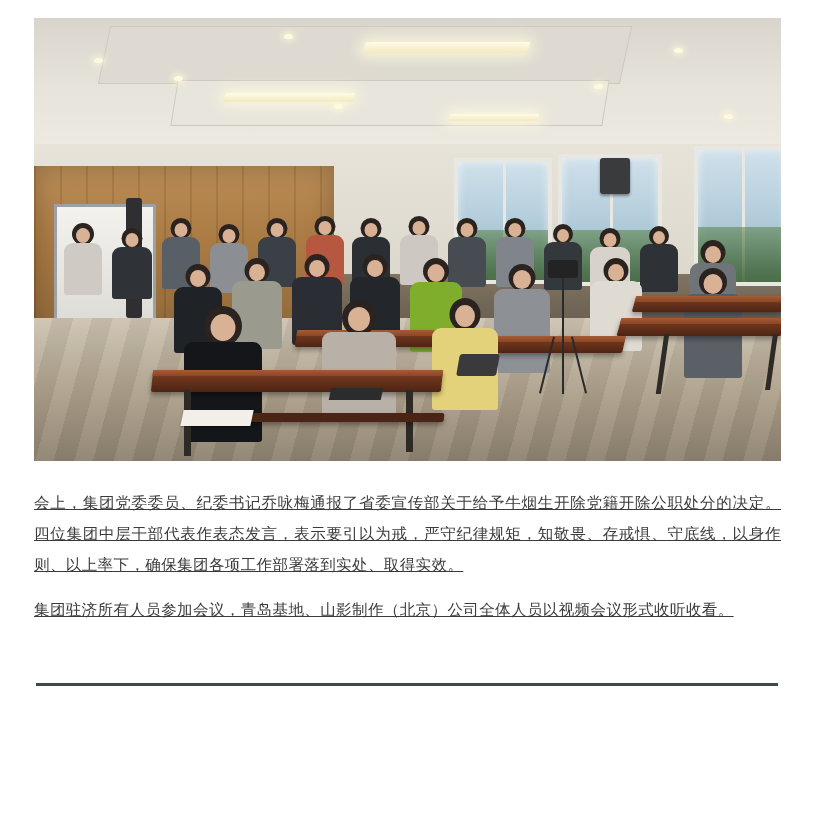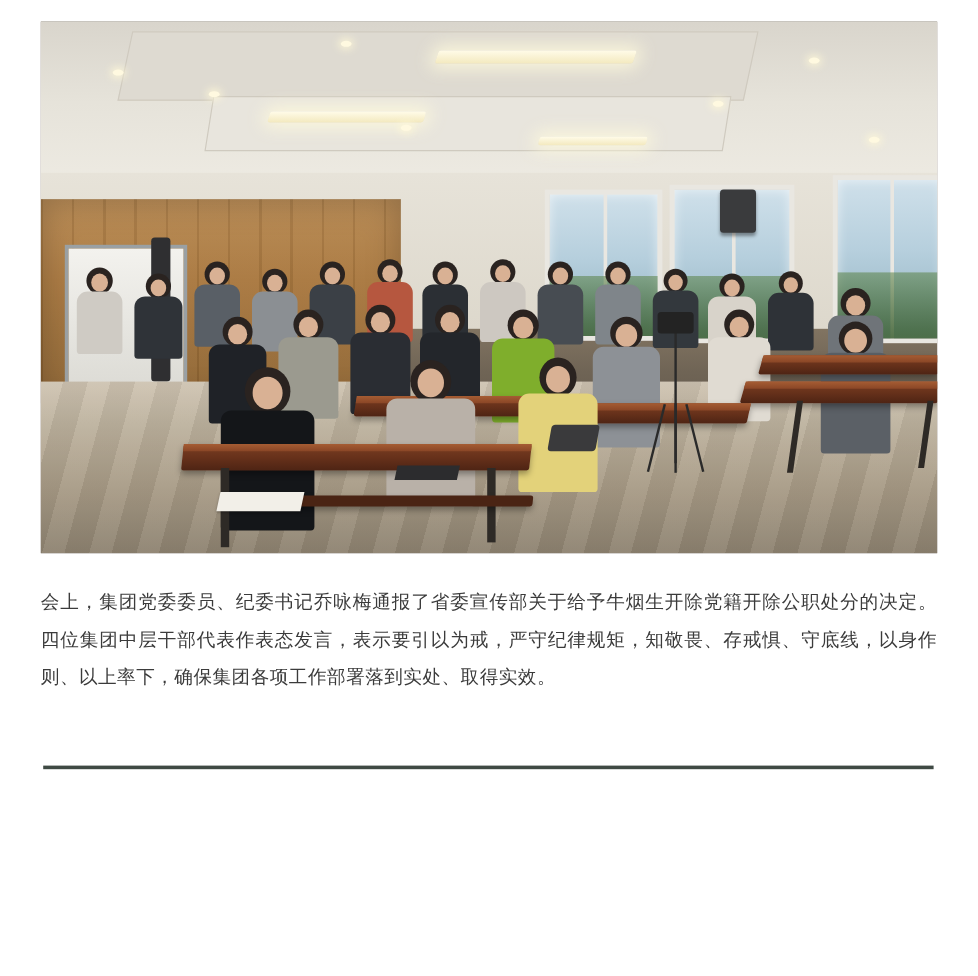--- a/index.html
+++ b/index.html
@@ -163,21 +163,21 @@
 
   
   .body-text {
     margin-top: 26px;
     color: #3b3b3b;
     font-size: 15.5px;
     line-height: 2.0;
     text-align: justify;
     letter-spacing: 0.4px;
   }
-  .body-text p { margin: 12px 0 14px 0; }
+  .body-text p { margin: 12px 0 14px 0; text-decoration: underline; }
   .divider {
     margin: 58px 2px 0 2px;
     height: 3px;
     background: #3f4a44;
     width: 742px;
   }
 </style>
 </head>
 <body>
 
@@ -382,17 +382,18 @@
         <div class="desk" style="left:160px; top:395px; width:250px; height:9px; transform: skewX(-6deg); background:#4a2414;"></div>
 
         <div style="position:absolute; left:148px; top:392px; width:70px; height:16px; background:#f2efe8; transform: skewX(-12deg); box-shadow:0 1px 2px rgba(0,0,0,.3);"></div>
         <div style="position:absolute; left:296px; top:370px; width:52px; height:12px; background:#2c2c2e; transform: skewX(-12deg);"></div>
         <div style="position:absolute; left:424px; top:336px; width:40px; height:22px; background:#3a3a3c; border-radius:3px; transform: skewX(-10deg);"></div>
       </div>
     </div>
 
     <div class="body-text">
       <p>会上，集团党委委员、纪委书记乔咏梅通报了省委宣传部关于给予牛烟生开除党籍开除公职处分的决定。四位集团中层干部代表作表态发言，表示要引以为戒，严守纪律规矩，知敬畏、存戒惧、守底线，以身作则、以上率下，确保集团各项工作部署落到实处、取得实效。</p>
+      <p>集团驻济所有人员参加会议，青岛基地、山影制作（北京）公司全体人员以视频会议形式收听收看。</p>
     </div>
 
     <div class="divider"></div>
   </div>
 </div>
 
 </body></html>

